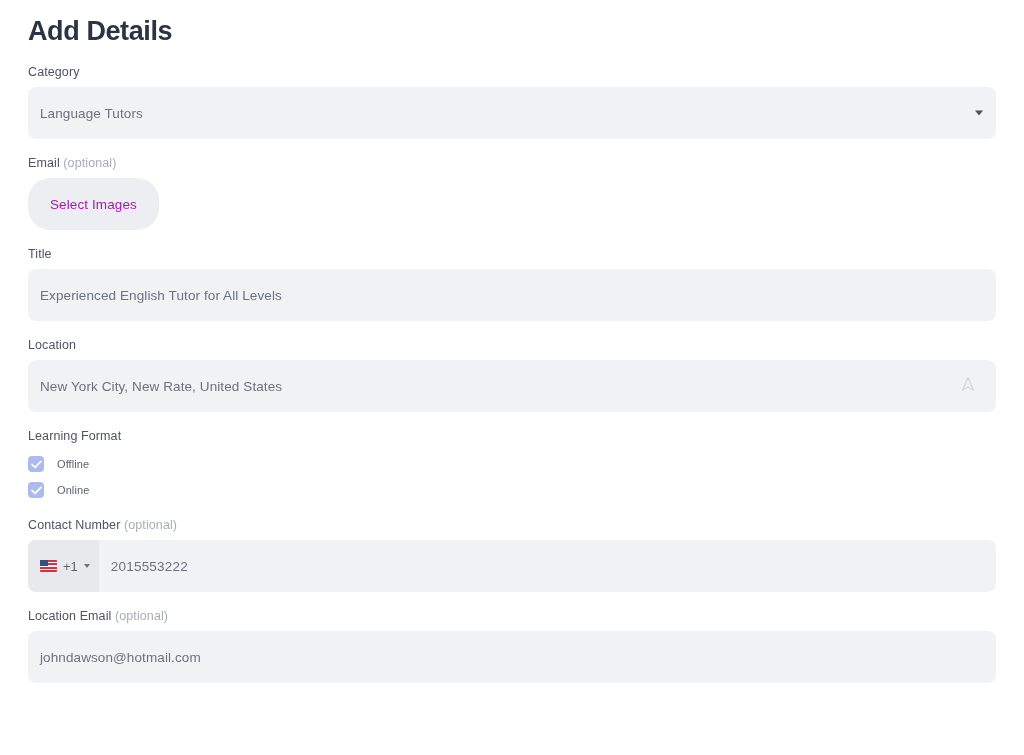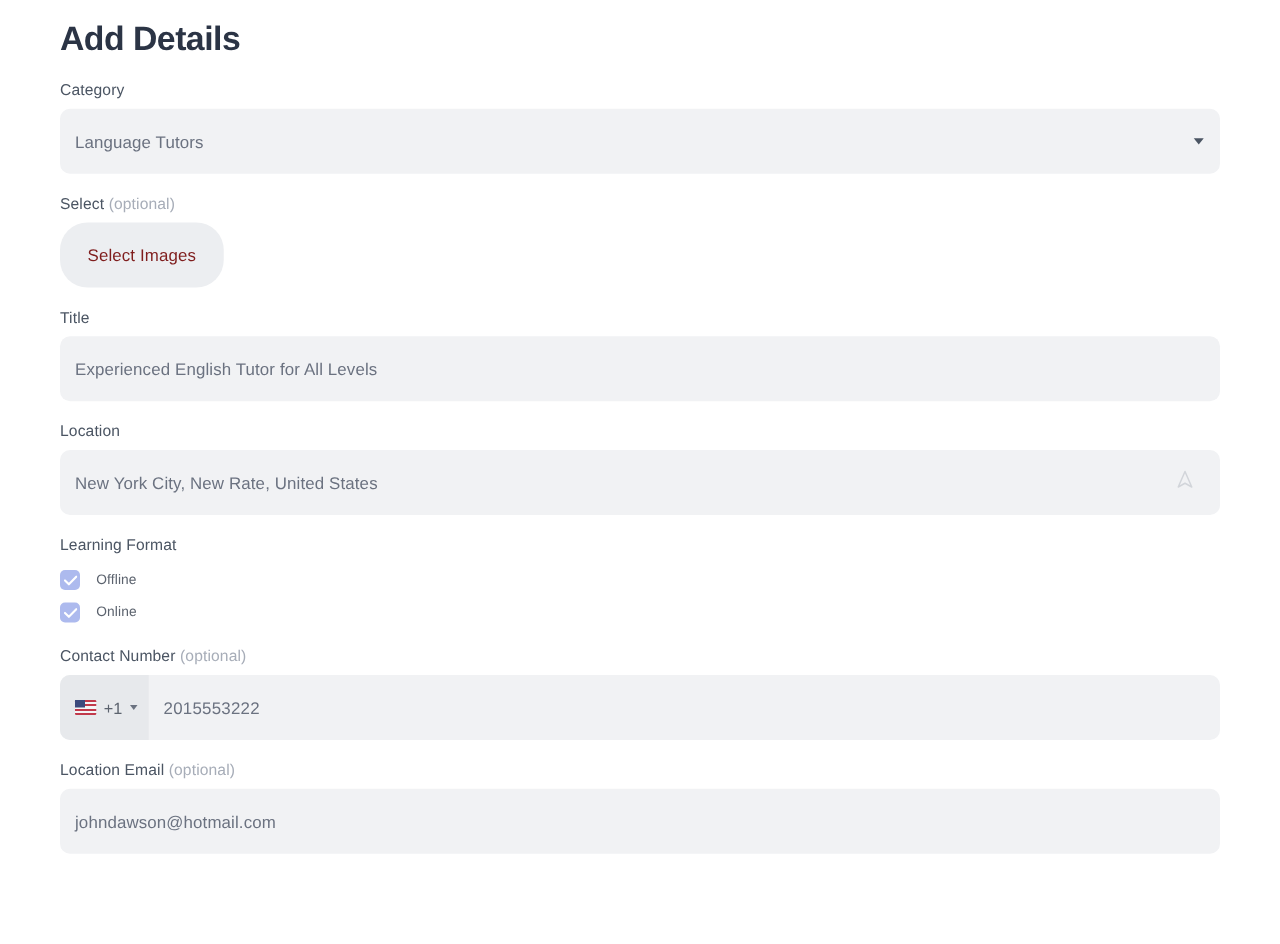--- a/index.html
+++ b/index.html
@@ -3,21 +3,21 @@
 <meta charset="utf-8">
 <style>
   * { box-sizing: border-box; margin: 0; padding: 0; }
   html, body {
     width: 1024px;
     height: 755px;
     background: #ffffff;
     font-family: "Liberation Sans", sans-serif;
     overflow: hidden;
   }
-  .page { position: relative; width: 1024px; height: 755px; padding: 0 48px; }
+  .page { position: relative; width: 1024px; height: 755px; padding: 0 28px; }
 
   .page-title {
     font-size: 27px;
     font-weight: bold;
     color: #2b3445;
     letter-spacing: -0.4px;
     padding-top: 14px;
     line-height: 34px;
   }
 
@@ -65,21 +65,21 @@
     display: inline-flex;
     align-items: center;
     justify-content: center;
     height: 52px;
     padding: 0 22px;
     background: #eceef1;
     border: none;
     border-radius: 22px;
     font-family: "Liberation Sans", sans-serif;
     font-size: 13.5px;
-    color: #7f1d1d;
+    color: #a21caf;
     cursor: pointer;
     letter-spacing: 0.1px;
   }
 
   .checkbox-row {
     display: flex;
     align-items: center;
     height: 26px;
     cursor: pointer;
   }
@@ -149,21 +149,21 @@
       <span>Category</span>
     </div>
     <div class="input-box">
       <span class="value">Language Tutors</span>
       <span class="caret-down"></span>
     </div>
   </div>
 
   <div class="field-group">
     <div class="field-label">
-      <span>Select</span>
+      <span>Email</span>
       <span class="optional">(optional)</span>
     </div>
     <button class="pill-button">Select Images</button>
   </div>
 
   <div class="field-group">
     <div class="field-label">
       <span>Title</span>
     </div>
     <div class="input-box">

